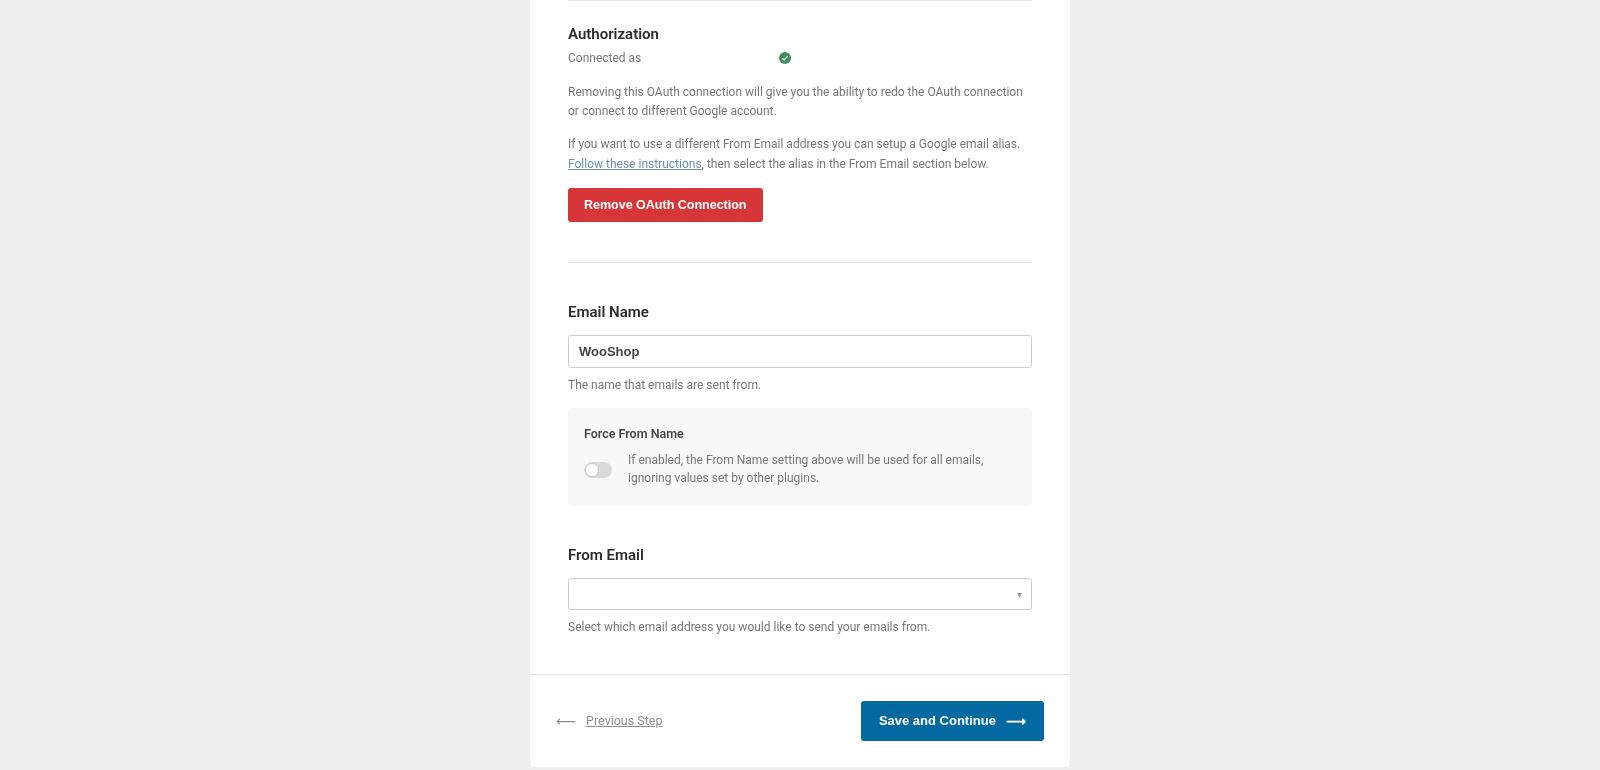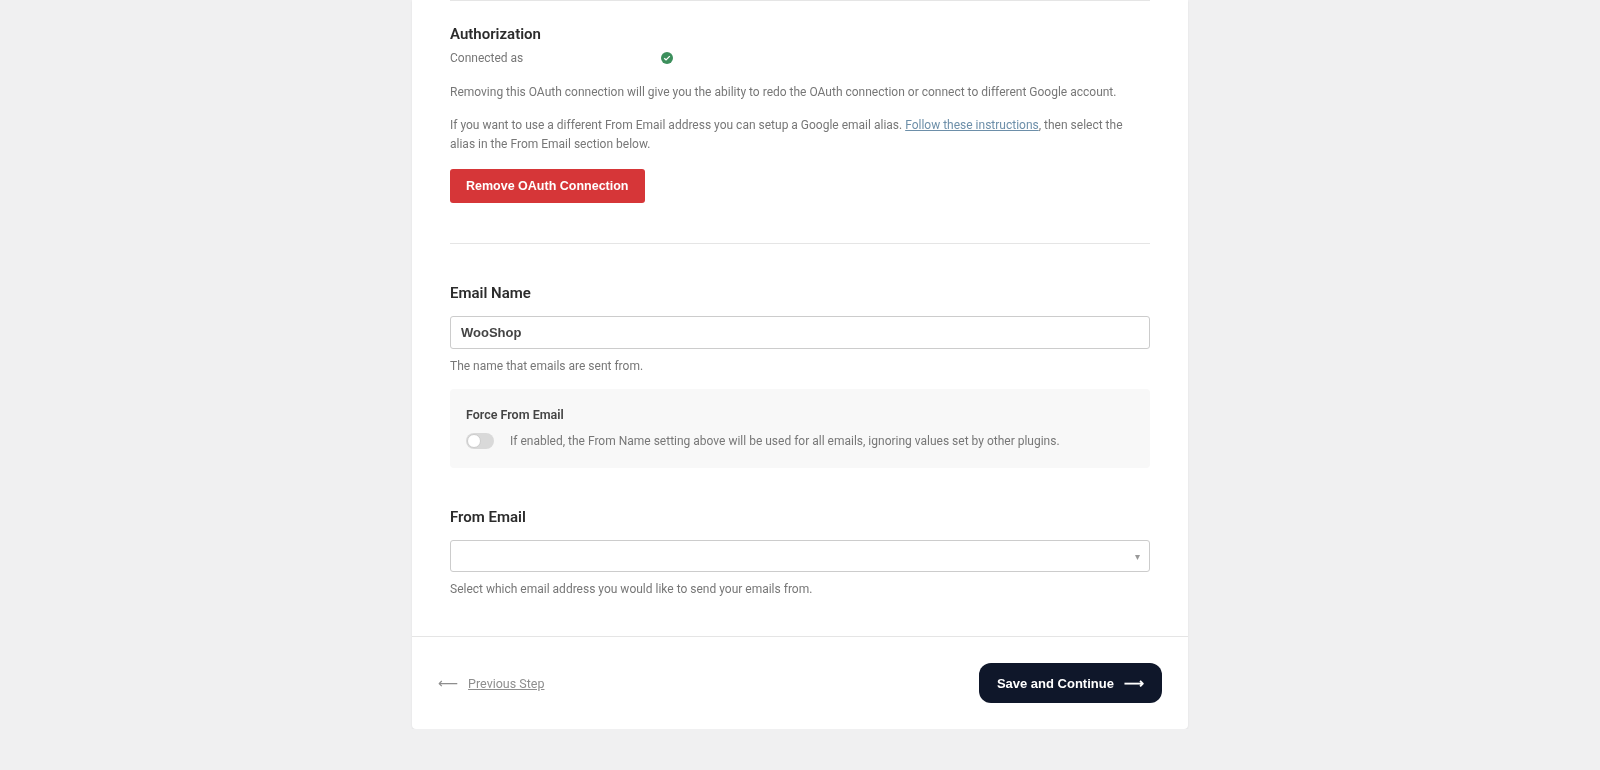--- a/index.html
+++ b/index.html
@@ -10,21 +10,21 @@
 body {
   background: #f0f0f1;
   font-family: -apple-system, BlinkMacSystemFont, "Segoe UI", Roboto, Oxygen-Sans, Ubuntu, Cantarell, "Helvetica Neue", sans-serif;
   font-size: 13px;
   color: #444;
   width: 1600px;
   margin: 0 auto;
 }
 .card {
   background: #fff;
-  width: 776px;
+  width: 540px;
   margin: 0 auto;
   box-shadow: 0 1px 2px rgba(0,0,0,0.08);
   border-radius: 0 0 4px 4px;
 }
 .card-body {
   padding: 0 38px;
 }
 .divider {
   border: 0;
   border-top: 1px solid #e5e5e5;
@@ -187,27 +187,27 @@
   text-decoration: none;
 }
 .prev-link .label {
   text-decoration: underline;
 }
 .prev-link .arrow {
   font-size: 14px;
   text-decoration: none;
 }
 .btn-primary {
-  background: #0f172a;
+  background: #0369a1;
   color: #fff;
   border: 0;
   font-size: 13px;
   font-weight: 600;
   padding: 12px 18px;
-  border-radius: 12px;
+  border-radius: 3px;
   cursor: pointer;
   display: inline-flex;
   align-items: center;
   gap: 10px;
 }
 .btn-primary .arrow {
   font-size: 14px;
 }
 .section-from-name {
   padding: 40px 0 16px 0;
@@ -247,21 +247,21 @@
     </div>
 
     <hr class="divider">
 
     <div class="section-from-name">
       <div class="field-label">Email Name</div>
       <input type="text" class="text-input" value="WooShop" style="">
       <div class="field-desc">The name that emails are sent from.</div>
 
       <div class="toggle-box">
-        <div class="toggle-title">Force From Email</div>
+        <div class="toggle-title">Force From Name</div>
         <div class="toggle-row">
           <div class="toggle">
             <div class="toggle-knob"></div>
           </div>
           <div class="toggle-desc">If enabled, the From Name setting above will be used for all emails, ignoring values set by other plugins.</div>
         </div>
       </div>
     </div>
 
     <div class="section-from-email">

